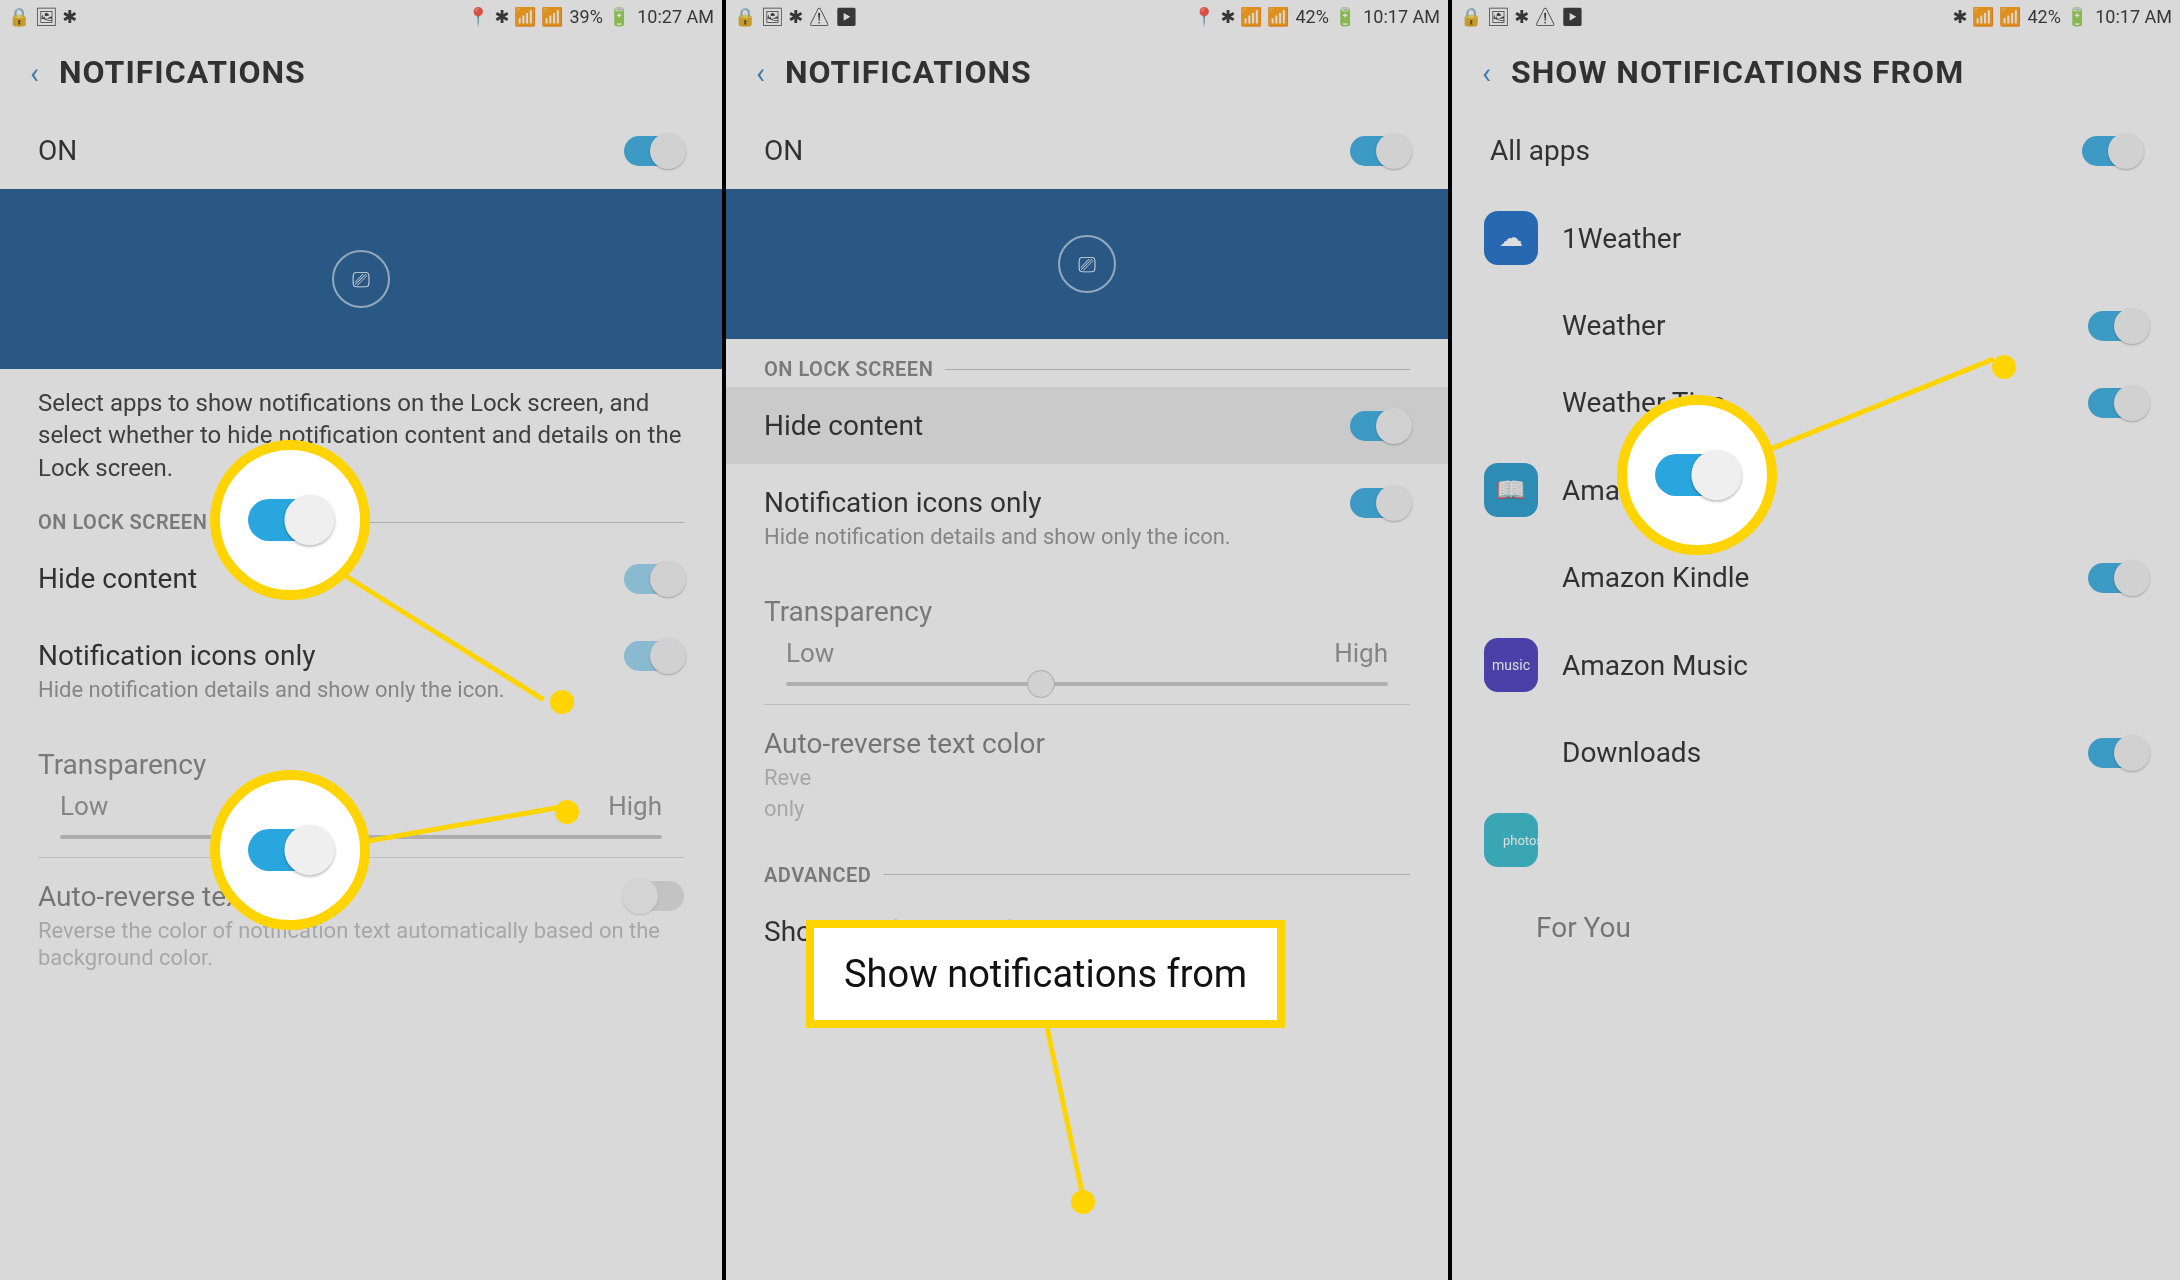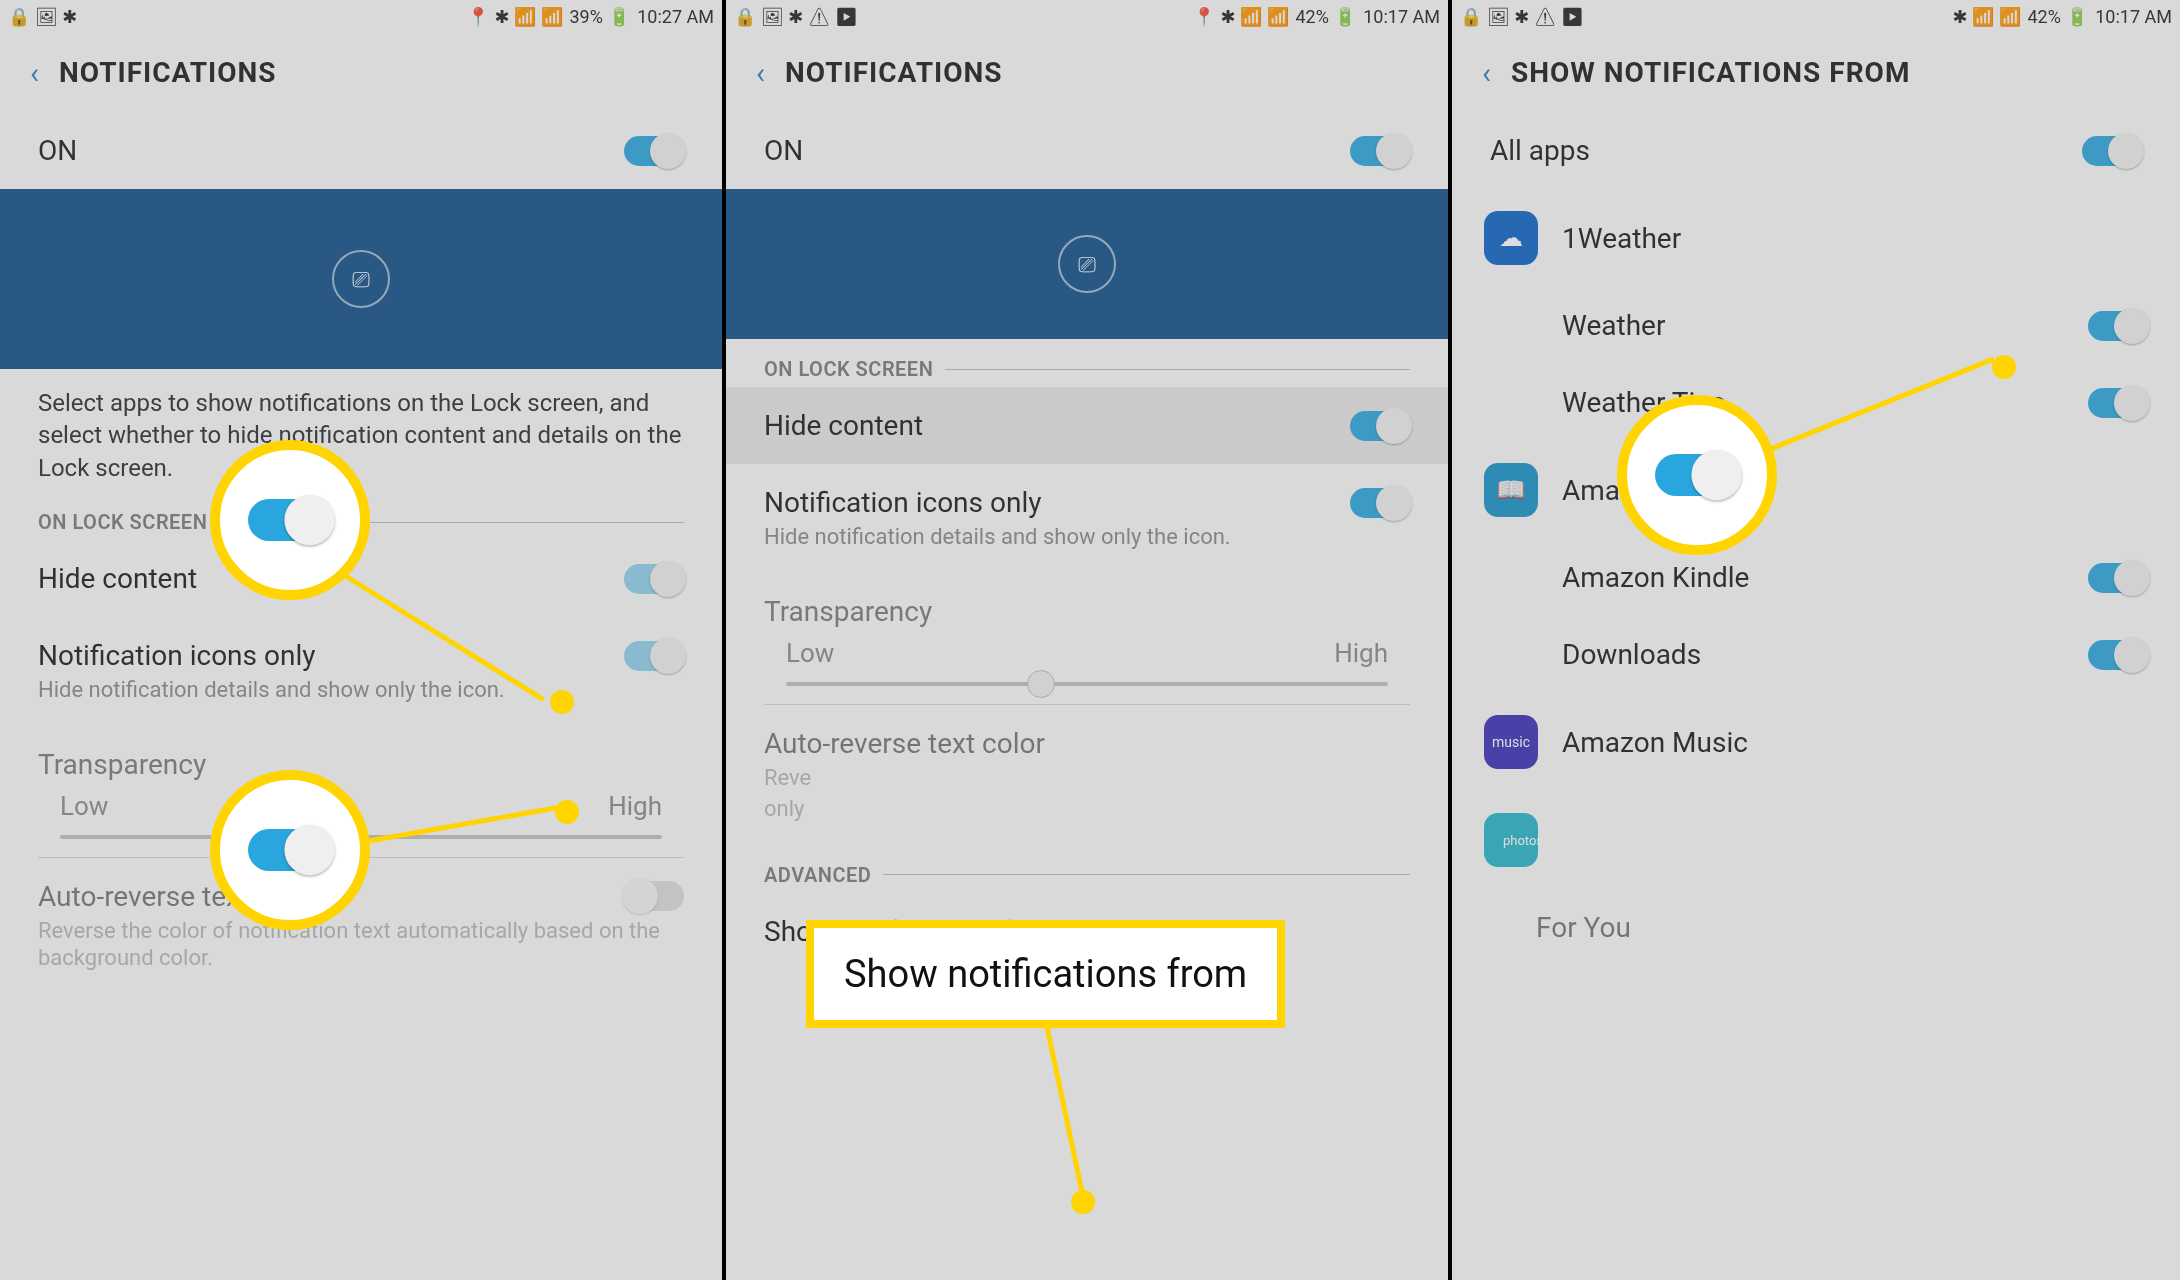--- a/index.html
+++ b/index.html
@@ -11,21 +11,21 @@
   .dim::after { content:""; position:absolute; inset:0; background:rgba(120,120,120,0.25); pointer-events:none; }
 
   
   .status { height: 32px; display:flex; align-items:center; justify-content:space-between; padding: 0 8px; font-size: 18px; color:#222; }
   .status .left, .status .right { display:flex; align-items:center; gap:6px; }
   .status .right span { font-size:18px; }
 
   
   .header { height: 80px; display:flex; align-items:center; gap:20px; padding: 0 30px; }
   .back { color:#2b7bb9; font-size:30px; }
-  .title { font-size:28px; font-weight:700; letter-spacing:1px; color:#1a1a1a; }
+  .title { font-size:32px; font-weight:700; letter-spacing:1px; color:#1a1a1a; }
 
   
   .row { display:flex; align-items:center; justify-content:space-between; padding: 22px 38px; font-size:28px; color:#1a1a1a; }
   .subtext { font-size:22px; color:#8a8a8a; margin-top:4px; line-height:1.25; }
 
   
   .toggle { position:relative; width:60px; height:30px; border-radius:15px; background:#29a6de; flex-shrink:0; }
   .toggle::after{ content:""; position:absolute; right:-2px; top:-3px; width:36px; height:36px; border-radius:50%; background:#efefef; box-shadow:0 1px 2px rgba(0,0,0,.3);}
   .toggle.off { background:#c9c9c9; }
   .toggle.off::after{ right:auto; left:-2px; }
@@ -260,27 +260,27 @@
 
     <div class="app-row">
       <div class="app-icon" style="background:#1693c9;">📖</div>
       <span class="label">Amazon Kindle</span>
     </div>
     <div class="app-row" style="padding-left:110px;">
       <span class="label">Amazon Kindle</span>
       <span class="toggle"></span>
     </div>
 
-    <div class="app-row" style="padding-left:110px;">
-      <span class="label">Downloads</span>
-      <span class="toggle"></span>
-    </div>
     <div class="app-row">
       <div class="app-icon" style="background:#3b2fb8; font-size:14px;">music</div>
       <span class="label">Amazon Music</span>
+    </div>
+    <div class="app-row" style="padding-left:110px;">
+      <span class="label">Downloads</span>
+      <span class="toggle"></span>
     </div>
 
     <div class="app-row">
       <div class="app-icon" style="background:#26b6c9; font-size:13px;padding-left:24px;">photos</div>
     </div>
     <div class="app-row" style="padding-left:84px; opacity:.6;">
       <span class="label">For You</span>
     </div>
 
     <div class="callout-circle" style="width:160px;height:160px; left:165px; top:395px;">

